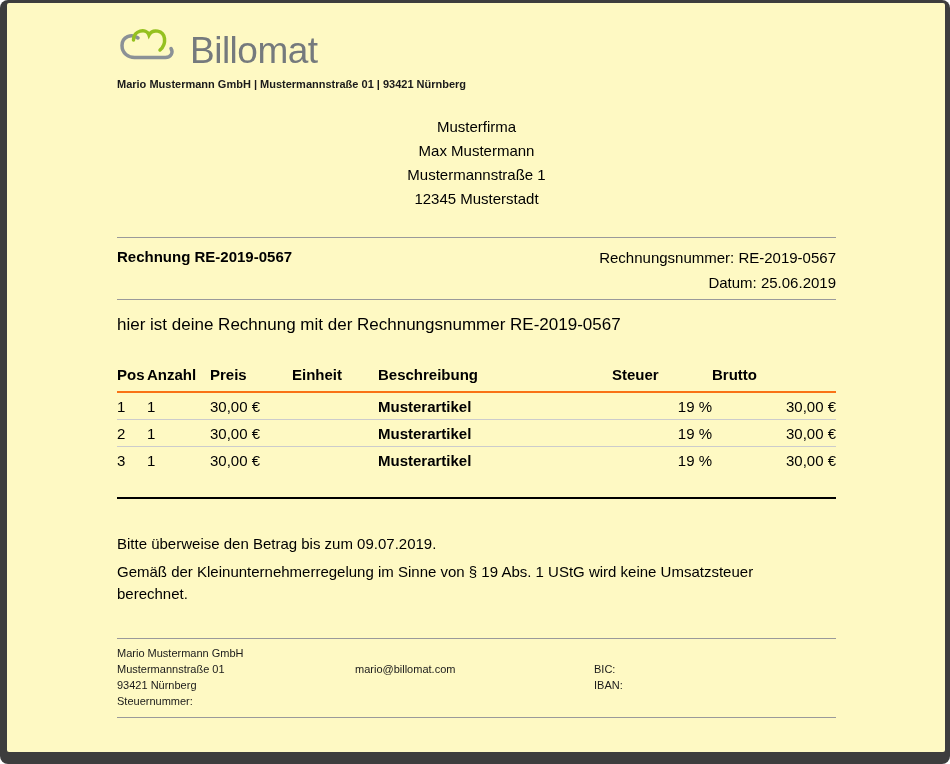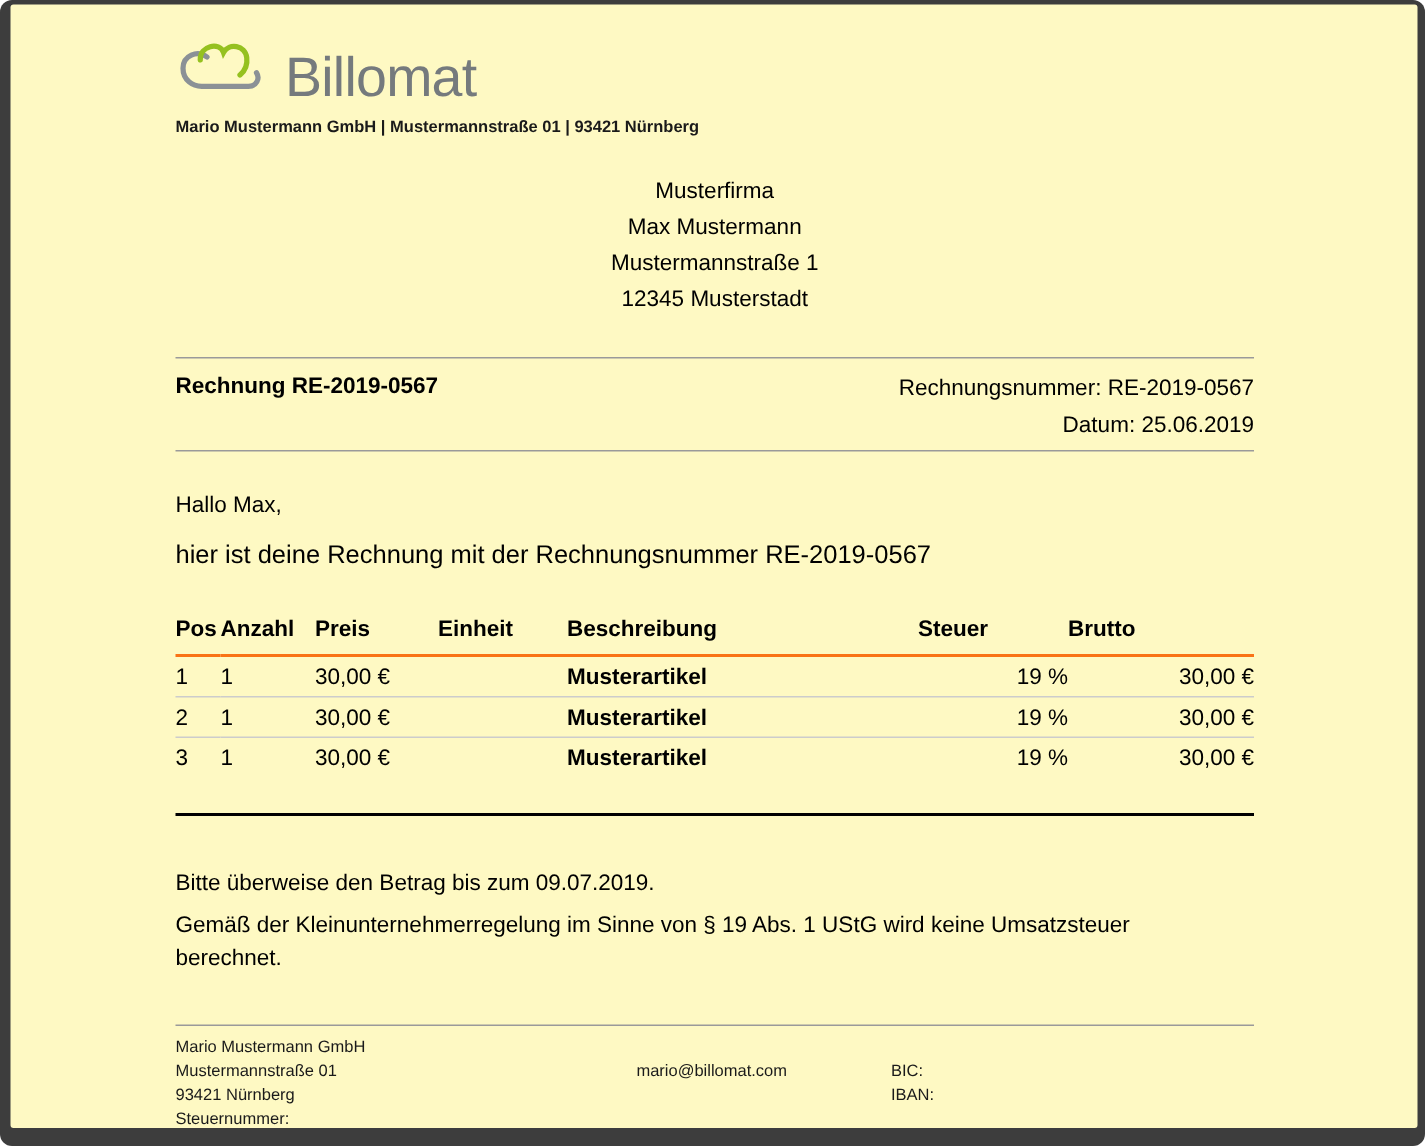--- a/index.html
+++ b/index.html
@@ -120,21 +120,21 @@
     margin-top: 33px;
     border-top: 1px solid #9a9a9a;
     border-bottom: 1px solid #9a9a9a;
     padding: 6px 0 8px 0;
     display: flex;
     font-size: 11px;
     line-height: 16px;
     color: #1a1a1a;
   }
   .footer-col1 { width: 238px; }
-  .footer-col2 { width: 239px; padding-top: 16px; text-align: center; }
+  .footer-col2 { width: 239px; padding-top: 16px; }
   .footer-col3 { flex: 1; padding-top: 16px; }
 </style>
 </head>
 <body>
 
 <div class="frame">
   <div class="sheet">
     <div class="content">
 
       <div class="logo-row">
@@ -158,21 +158,20 @@
       <hr class="rule rule-top-meta">
       <div class="meta">
         <div class="meta-title">Rechnung RE-2019-0567</div>
         <div class="meta-right">
           <div>Rechnungsnummer: RE-2019-0567</div>
           <div>Datum: 25.06.2019</div>
         </div>
       </div>
       <hr class="rule">
 
-      <div class="greeting">Hallo Max,</div>
       <div class="intro">hier ist deine Rechnung mit der Rechnungsnummer  RE-2019-0567</div>
 
       <table class="items">
         <thead>
           <tr>
             <th class="col-pos">Pos</th>
             <th class="col-anz">Anzahl</th>
             <th class="col-preis">Preis</th>
             <th class="col-einh">Einheit</th>
             <th class="col-beschr">Beschreibung</th>

